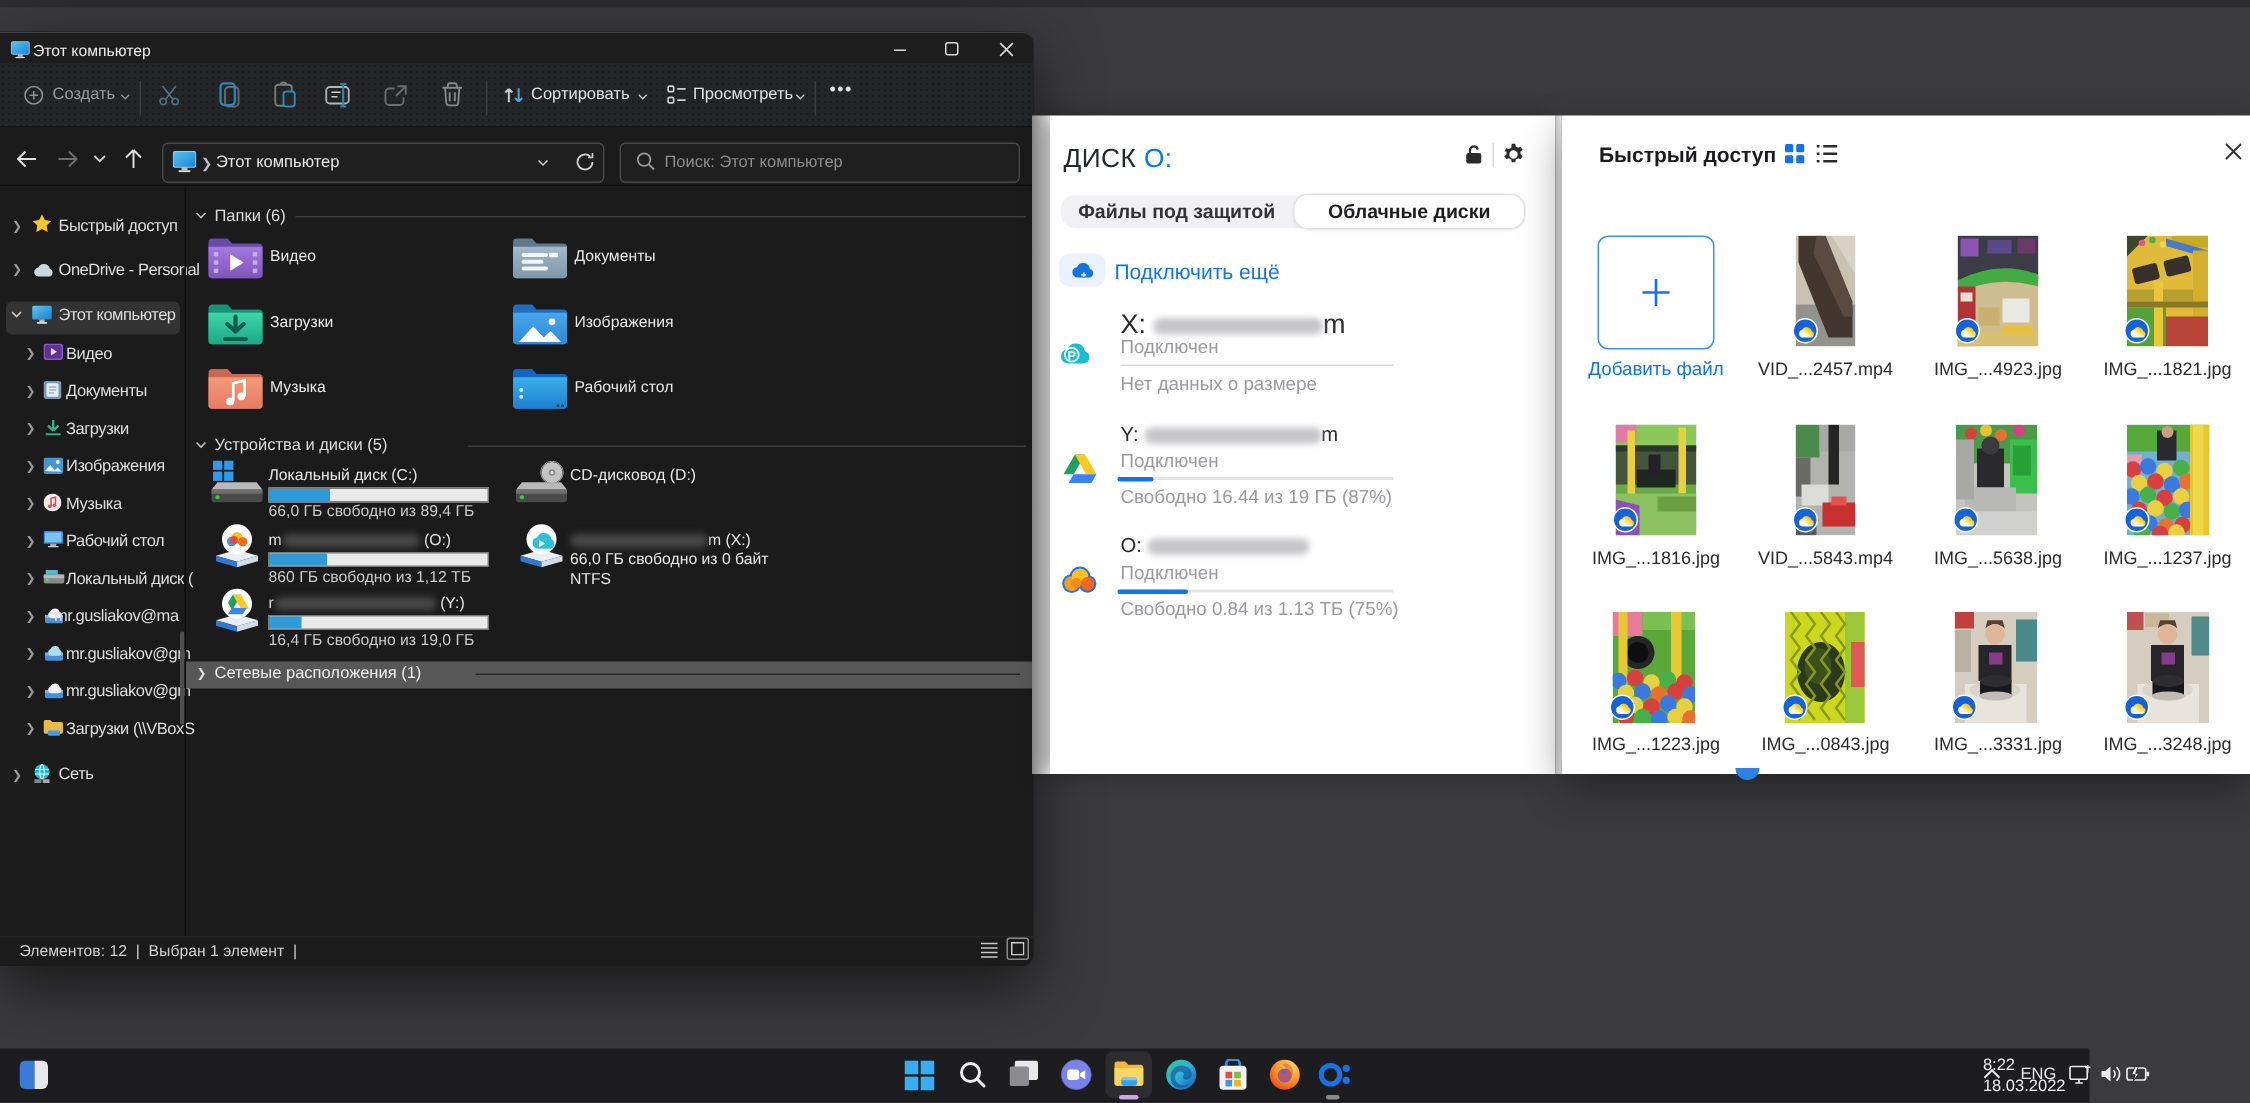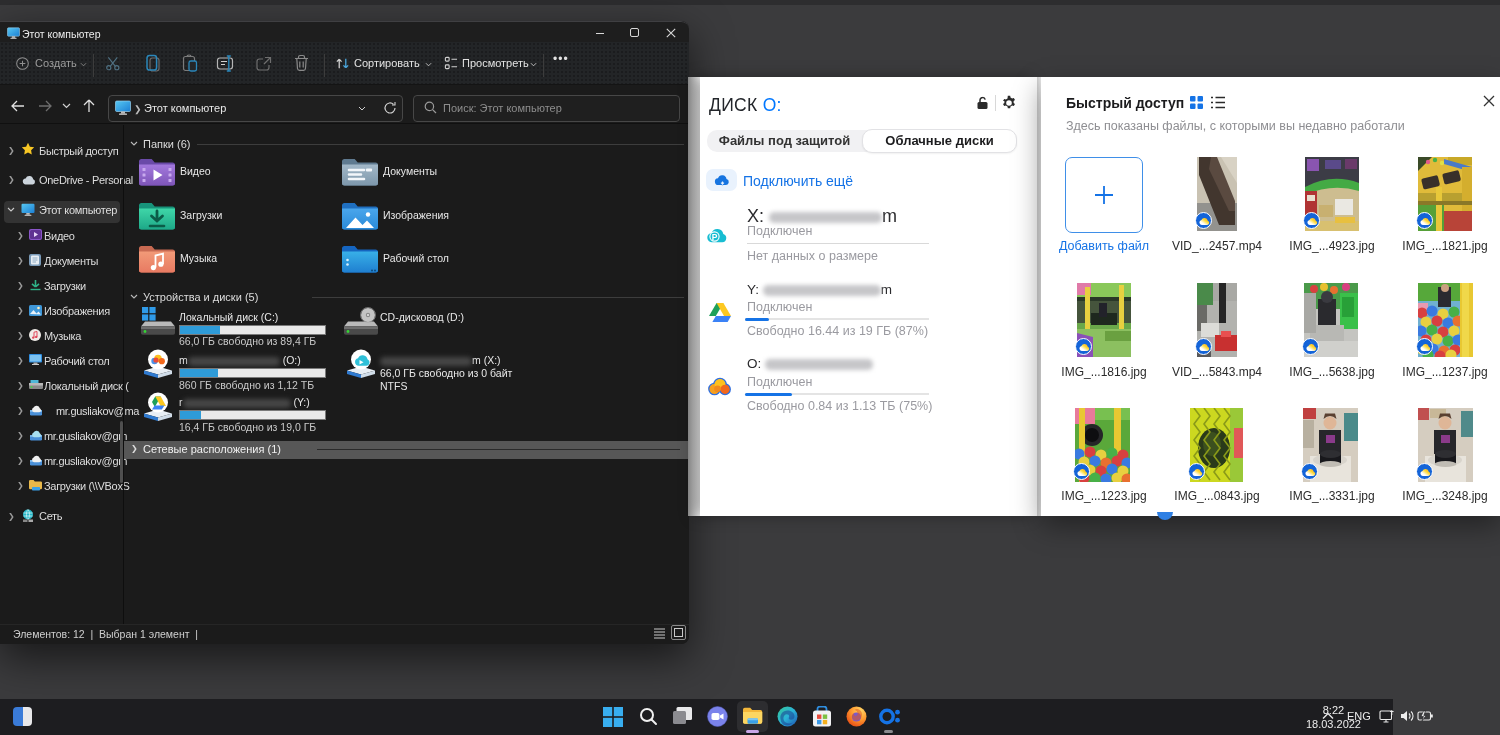--- a/index.html
+++ b/index.html
@@ -215,21 +215,21 @@
         <rect x="1.5" y="1" width="8" height="3" fill="#50b8d8"></rect>
         <circle cx="2.5" cy="8" r="1" fill="#4ad84a"></circle>
       </svg>
     <div class="sideitem" style="left:44px;top:255px">Локальный диск (</div>
     <div class="sideitem" style="left:17px;top:281px;color:#9a9a9a;font-size:8px">❯</div>
     <svg class="abs" style="left:29px;top:279px" width="14" height="12" viewBox="0 0 14 12">
         <rect x="1" y="6" width="12" height="5.5" rx="1.2" fill="#4a90d8"></rect>
         <rect x="1" y="6" width="12" height="2" fill="#78b4e8"></rect>
         <path d="M10.8 4.2A3.3 3.3 0 004.6 3.6 2.4 2.4 0 005 8.2H10.2a2.1 2.1 0 00.6-4z" fill="#f0f0f0"></path>
       </svg>
-    <div class="sideitem" style="left:56px;top:280px">mr.gusliakov@ma</div>
+    <div class="sideitem" style="left:36px;top:280px">mr.gusliakov@ma</div>
     <div class="sideitem" style="left:17px;top:306px;color:#9a9a9a;font-size:8px">❯</div>
     <svg class="abs" style="left:29px;top:304px" width="14" height="12" viewBox="0 0 14 12">
         <rect x="1" y="6" width="12" height="5.5" rx="1.2" fill="#4a90d8"></rect>
         <rect x="1" y="6" width="12" height="2" fill="#78b4e8"></rect>
         <path d="M10.8 4.2A3.3 3.3 0 004.6 3.6 2.4 2.4 0 005 8.2H10.2a2.1 2.1 0 00.6-4z" fill="#a8e0f0"></path>
       </svg>
     <div class="sideitem" style="left:44px;top:305px">mr.gusliakov@gm</div>
     <div class="sideitem" style="left:17px;top:331px;color:#9a9a9a;font-size:8px">❯</div>
     <svg class="abs" style="left:29px;top:329px" width="14" height="12" viewBox="0 0 14 12">
         <rect x="1" y="6" width="12" height="5.5" rx="1.2" fill="#4a90d8"></rect>
@@ -518,21 +518,20 @@
       <rect x="7.5" y="0" width="5.5" height="5.5" rx="1"></rect>
       <rect x="0" y="7.5" width="5.5" height="5.5" rx="1"></rect>
       <rect x="7.5" y="7.5" width="5.5" height="5.5" rx="1"></rect>
     </svg>
   <svg class="abs" style="left:170px;top:19px" width="14" height="13" viewBox="0 0 14 13" fill="none" stroke="#2b2b2b" stroke-width="1.6">
       <path d="M0 1.5h2M0 6.5h2M0 11.5h2M4.5 1.5H14M4.5 6.5H14M4.5 11.5H14"></path>
     </svg>
   <svg class="abs" style="left:442px;top:18px" width="12" height="12" viewBox="0 0 12 12">
       <path d="M1 1l10 10M11 1L1 11" stroke="#333" stroke-width="1.3"></path>
     </svg>
-  <div class="abs" style="left:25px;top:42px;color:#8e8e92;font-size:12.5px">Здесь показаны файлы, с которыми вы недавно работали</div>
 
   <div class="abs" style="left:24px;top:80px;width:78px;height:76px;border:1.4px solid #3f8fe8;border-radius:7px"></div>
   <svg class="abs" style="left:52px;top:107px" width="22" height="22" viewBox="0 0 22 22">
       <path d="M11 2v18M2 11h18" stroke="#1573e6" stroke-width="1.8"></path>
     </svg>
   <div class="fname" style="left:8px;top:162px;color:#1573e6;font-size:12.5px">Добавить файл</div>
 
   <div class="thumb" style="left:156px;top:80px;width:40px" id="t1"><svg width="40" height="74" viewBox="0 0 40 74" preserveAspectRatio="none">
         <rect width="40" height="74" fill="#c9c2b2"></rect>
         <rect x="0" y="46" width="40" height="28" fill="#93928e"></rect>
@@ -902,14 +901,14 @@
     </svg>
   <svg class="abs" style="left:1400px;top:10px" width="15" height="14" viewBox="0 0 15 14" fill="#ececec">
       <path d="M1 5h2.5L7 2v10L3.5 9H1z"></path>
       <path d="M9 4.5a3.5 3.5 0 010 5M11 2.5a6 6 0 010 9" fill="none" stroke="#ececec" stroke-width="1.1"></path>
     </svg>
   <svg class="abs" style="left:1417px;top:10px" width="16" height="14" viewBox="0 0 16 14" fill="none">
       <rect x="1" y="3" width="12.5" height="8" rx="1.5" stroke="#ececec" stroke-width="1.1"></rect>
       <rect x="14" y="5.5" width="1.8" height="3" fill="#ececec"></rect>
       <path d="M6.5 2L4 7.5h2.5L5 12l4-5.5H6.8L8.5 2z" fill="#ececec" stroke="#1d1d20" stroke-width=".6"></path>
     </svg>
-  <div class="abs" style="right:32px;top:4px;color:#ececec;font-size:11px;text-align:center;line-height:14px">8:22<br>18.03.2022</div>
+  <div class="abs" style="right:16px;top:4px;color:#ececec;font-size:11px;text-align:left;line-height:14px">8:22<br>18.03.2022</div>
 </div>
 
 </body></html>

